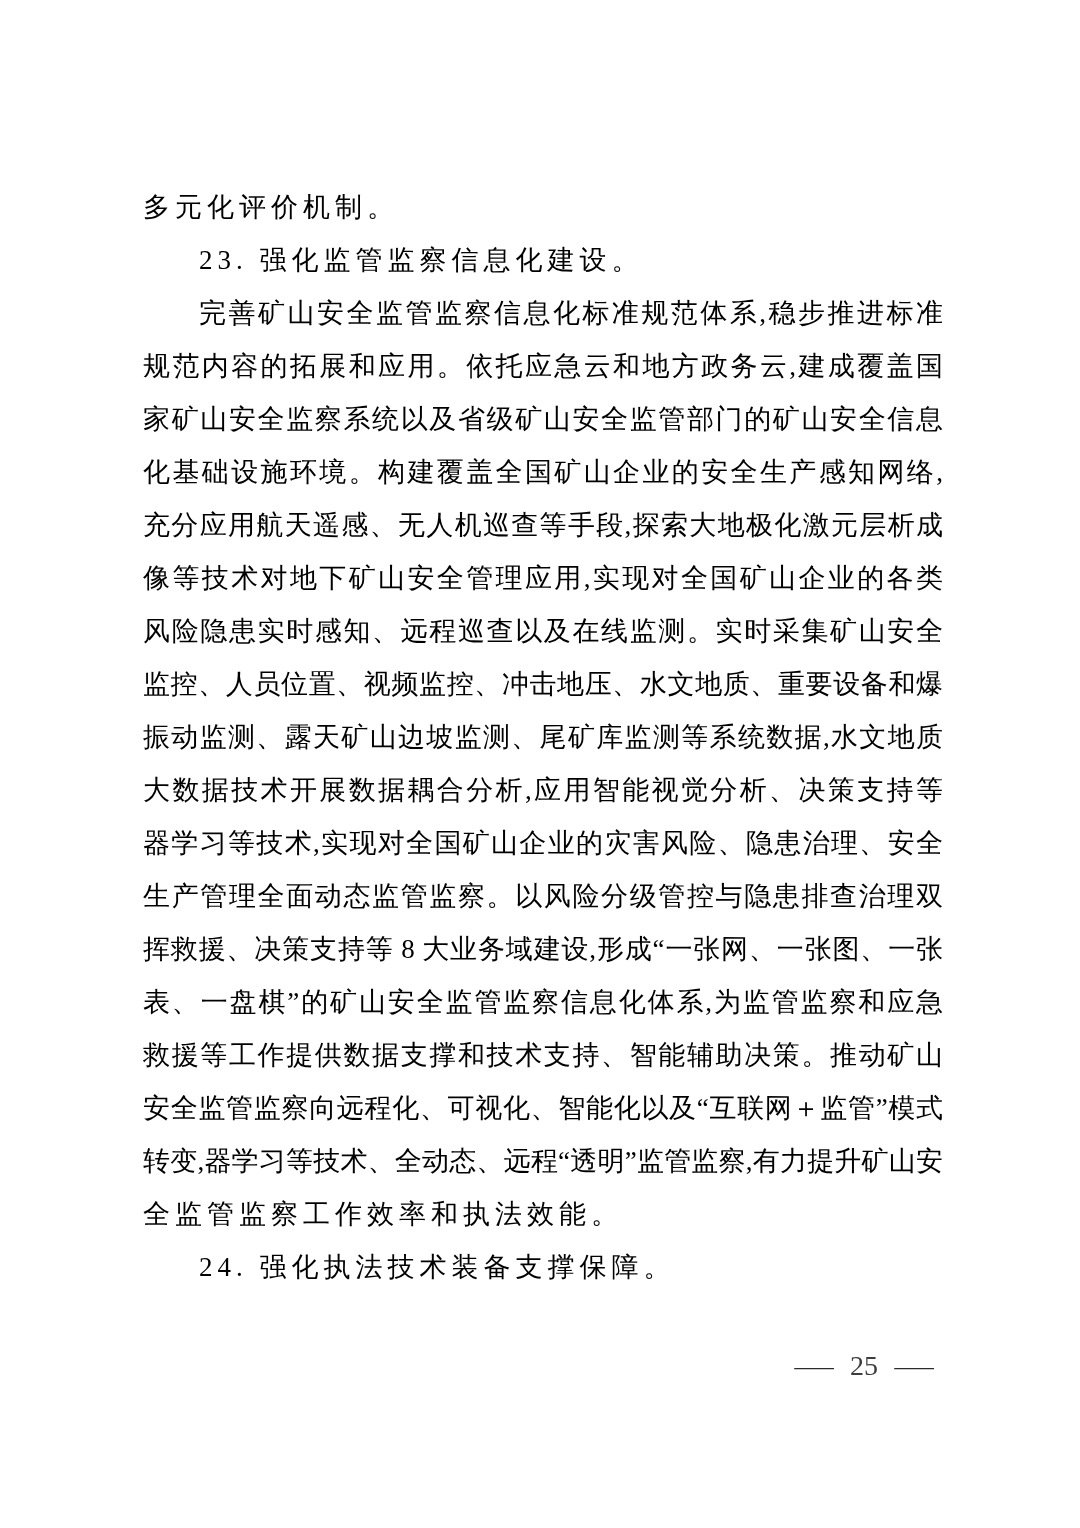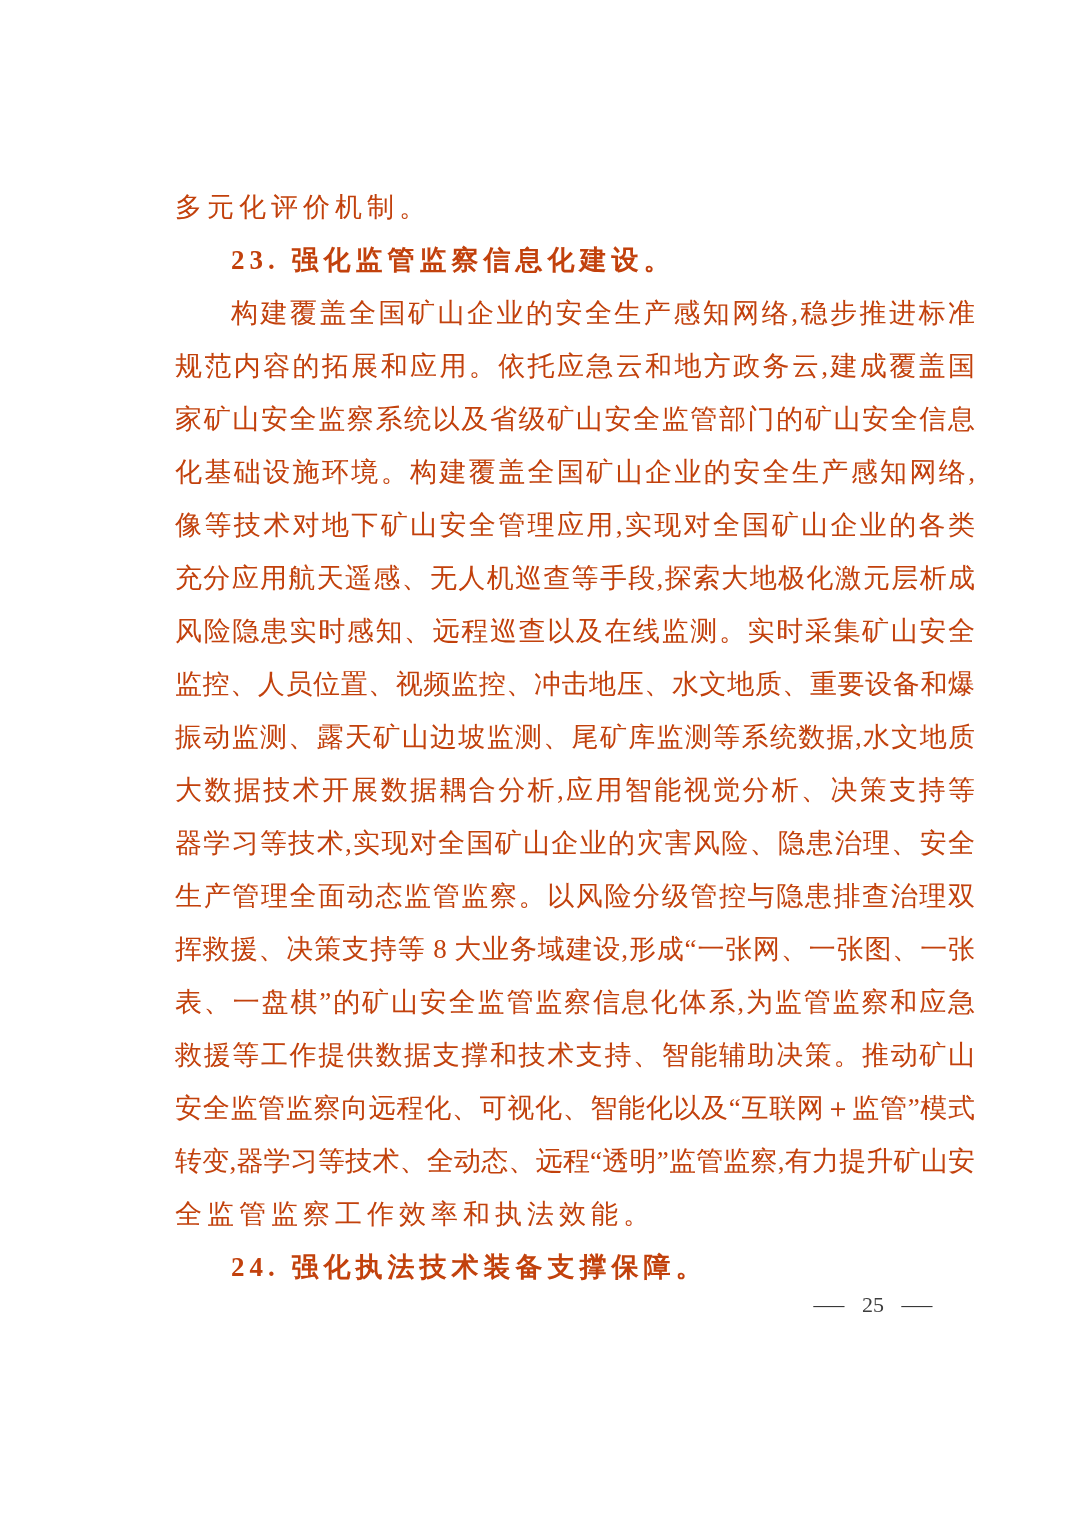--- a/index.html
+++ b/index.html
@@ -14,51 +14,50 @@
     margin: 0 auto;
     background: #ffffff;
     overflow: hidden;
     font-family: "Liberation Serif", "DejaVu Serif", serif;
   }
   .content {
     position: absolute;
     left: 143px;
     top: 181px;
     width: 800px;
-    color: #c2410c;
+    color: #000000;
     font-size: 27px;
-    margin-left: 32px;
   }
   .line {
     height: 53px;
     line-height: 53px;
     letter-spacing: 5px;
     white-space: nowrap;
   }
   .line.just {
     letter-spacing: 0;
     white-space: normal;
     text-align: justify;
     text-align-last: justify;
     text-justify: inter-character;
     overflow: hidden;
   }
   .line.indent {
     padding-left: 56px;
   }
   .line.heading {
-    font-weight: 700;
+    font-weight: 400;
   }
   .page-number {
     position: absolute;
     left: 143px;
-    top: 1292px;
+    top: 1350px;
     width: 785px;
     text-align: right;
-    font-size: 22px;
+    font-size: 28px;
     color: #3d3d3d;
     letter-spacing: 0;
   }
   .page-number .dash {
     display: inline-block;
     transform: scaleX(1.4);
     color: #2b2b2b;
   }
   .page-number .num {
     display: inline-block;
@@ -66,26 +65,26 @@
   }
 </style>
 </head>
 <body>
 
 <div class="page">
 
   <div class="content">
     <div class="line">多元化评价机制。</div>
     <div class="line indent heading">23. 强化监管监察信息化建设。</div>
-    <div class="line indent just">构建覆盖全国矿山企业的安全生产感知网络,稳步推进标准</div>
+    <div class="line indent just">完善矿山安全监管监察信息化标准规范体系,稳步推进标准</div>
     <div class="line just">规范内容的拓展和应用。依托应急云和地方政务云,建成覆盖国</div>
     <div class="line just">家矿山安全监察系统以及省级矿山安全监管部门的矿山安全信息</div>
     <div class="line just">化基础设施环境。构建覆盖全国矿山企业的安全生产感知网络,</div>
+    <div class="line just">充分应用航天遥感、无人机巡查等手段,探索大地极化激元层析成</div>
     <div class="line just">像等技术对地下矿山安全管理应用,实现对全国矿山企业的各类</div>
-    <div class="line just">充分应用航天遥感、无人机巡查等手段,探索大地极化激元层析成</div>
     <div class="line just">风险隐患实时感知、远程巡查以及在线监测。实时采集矿山安全</div>
     <div class="line just">监控、人员位置、视频监控、冲击地压、水文地质、重要设备和爆破</div>
     <div class="line just">振动监测、露天矿山边坡监测、尾矿库监测等系统数据,水文地质</div>
     <div class="line just">大数据技术开展数据耦合分析,应用智能视觉分析、决策支持等</div>
     <div class="line just">器学习等技术,实现对全国矿山企业的灾害风险、隐患治理、安全</div>
     <div class="line just">生产管理全面动态监管监察。以风险分级管控与隐患排查治理双</div>
     <div class="line just">挥救援、决策支持等 8 大业务域建设,形成“一张网、一张图、一张</div>
     <div class="line just">表、一盘棋”的矿山安全监管监察信息化体系,为监管监察和应急</div>
     <div class="line just">救援等工作提供数据支撑和技术支持、智能辅助决策。推动矿山</div>
     <div class="line just">安全监管监察向远程化、可视化、智能化以及“互联网＋监管”模式</div>

